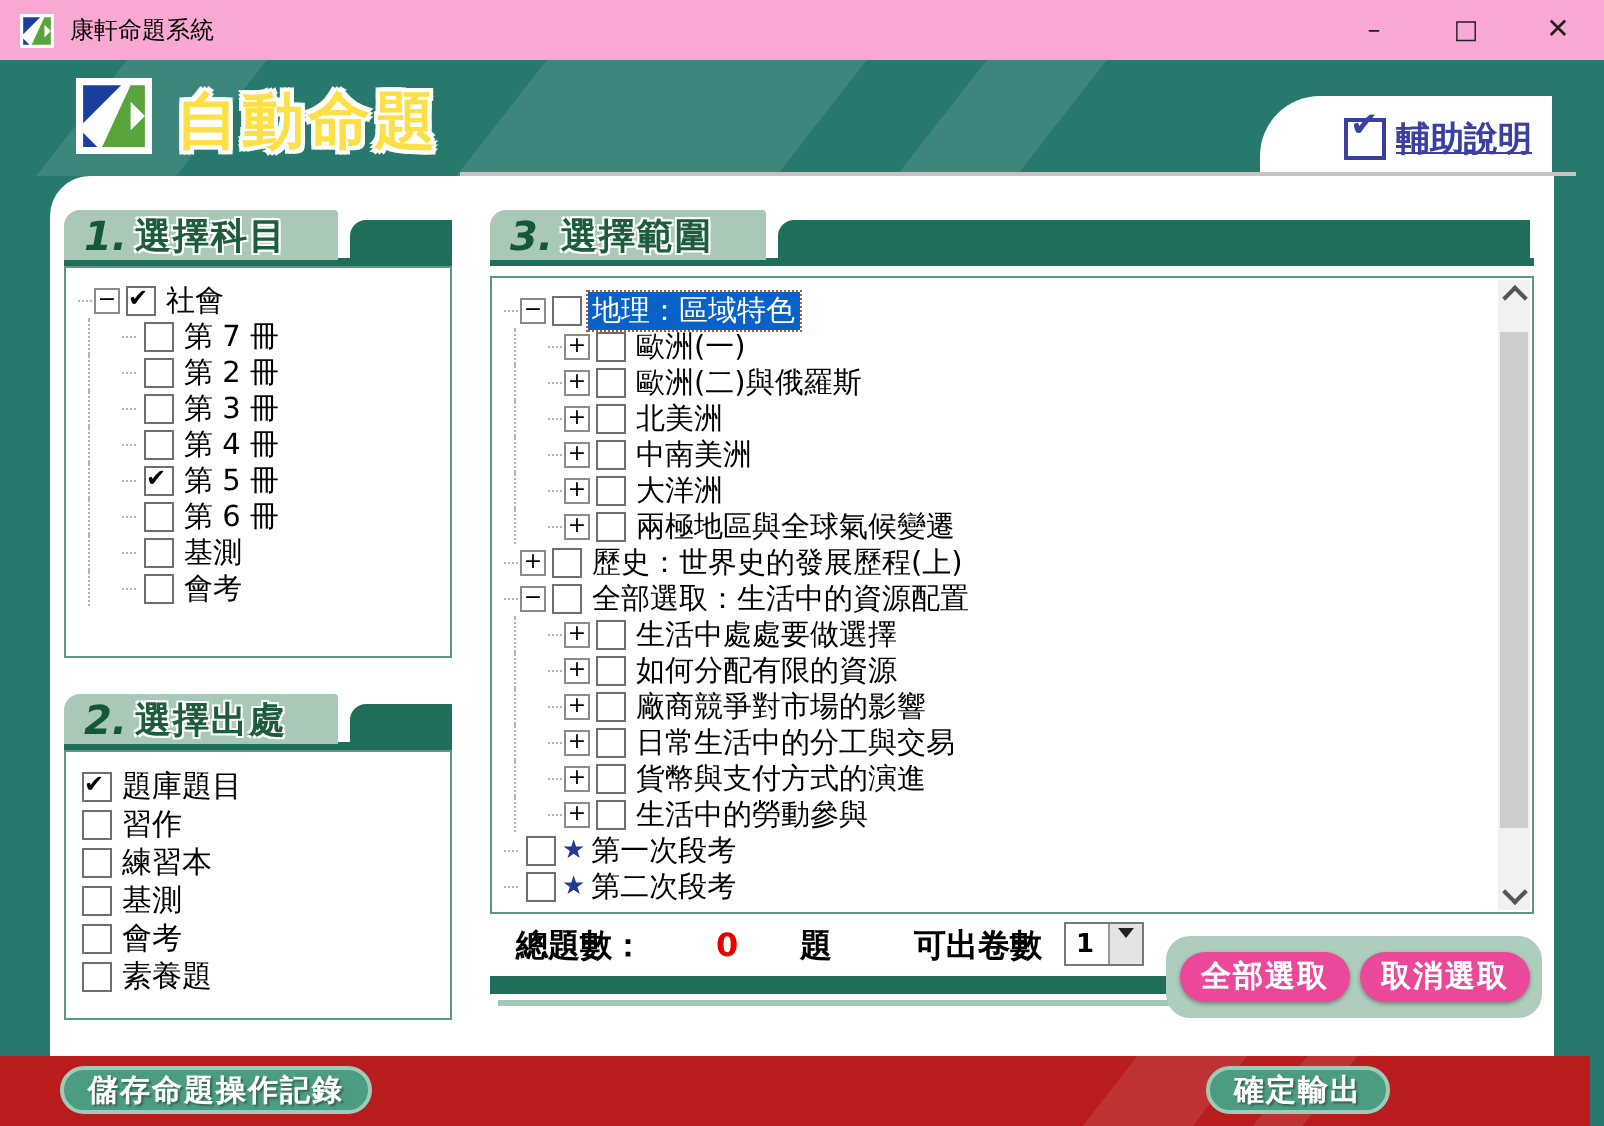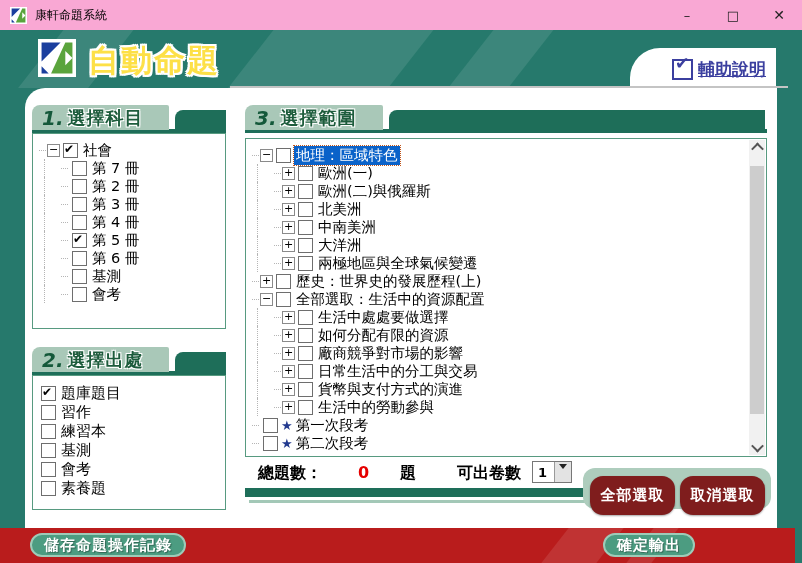--- a/index.html
+++ b/index.html
@@ -63,21 +63,21 @@
   .s3-footer{position:absolute;left:0;top:356px;width:100%;height:26px;font-size:16px;font-weight:bold;color:#000;}
   .s3-footer span{position:absolute;top:2px;}
   .red-num{color:#e60000;}
   .dd{position:absolute;left:287px;top:0px;width:40px;height:22px;border:1px solid #777;display:flex;background:#fff;box-sizing:border-box;}
   .dd .val{flex:1;font-size:13px;padding:3px 0 0 5px;color:#000;}
   .dd .btn{width:16px;background:#e3e3e3;border-left:1px solid #999;display:flex;align-items:center;justify-content:center;}
   .dd .tri{width:0;height:0;border-left:4px solid transparent;border-right:4px solid transparent;border-top:5px solid #222;}
   .bar-dark{position:absolute;left:0;top:383px;width:100%;height:9px;background:#1e6e59;}
   .bar-light{position:absolute;left:4px;top:395px;width:calc(100% - 8px);height:3px;background:#a3c8b7;}
   .btn-panel{position:absolute;left:338px;top:363px;width:188px;height:41px;background:#aecdbd;border-radius:12px;z-index:6;}
-  .pill-dark{position:absolute;top:8px;width:85px;height:39px;background:#7f1d1d;border:none;border-radius:13px;
+  .pill-dark{position:absolute;top:8px;width:85px;height:25px;background:#ec4899;border:none;border-radius:13px;
     color:#fff;font-size:15px;font-weight:bold;font-family:Liberation Serif, serif;letter-spacing:1px;box-shadow:0 1px 2px rgba(0,0,0,.35);cursor:pointer;}
   
   .bottombar{position:absolute;left:0;top:528px;width:795px;height:35px;background:#b91c1c;overflow:hidden;z-index:8;}
   .pill-green{position:absolute;top:5px;height:24px;background:#4c9c81;border:2px solid #9ecbb8;border-radius:14px;
     color:#fff;font-size:15px;font-weight:bold;font-family:inherit;letter-spacing:1px;padding:0 12px;box-sizing:border-box;
     text-shadow:1px 1px 1px rgba(0,0,0,.35);cursor:pointer;}
   
   .lrow{display:flex;align-items:center;height:19px;font-size:15px;color:#000;white-space:nowrap;}
   .lrow .cb{margin:0 5px 0 0;}
 </style>

